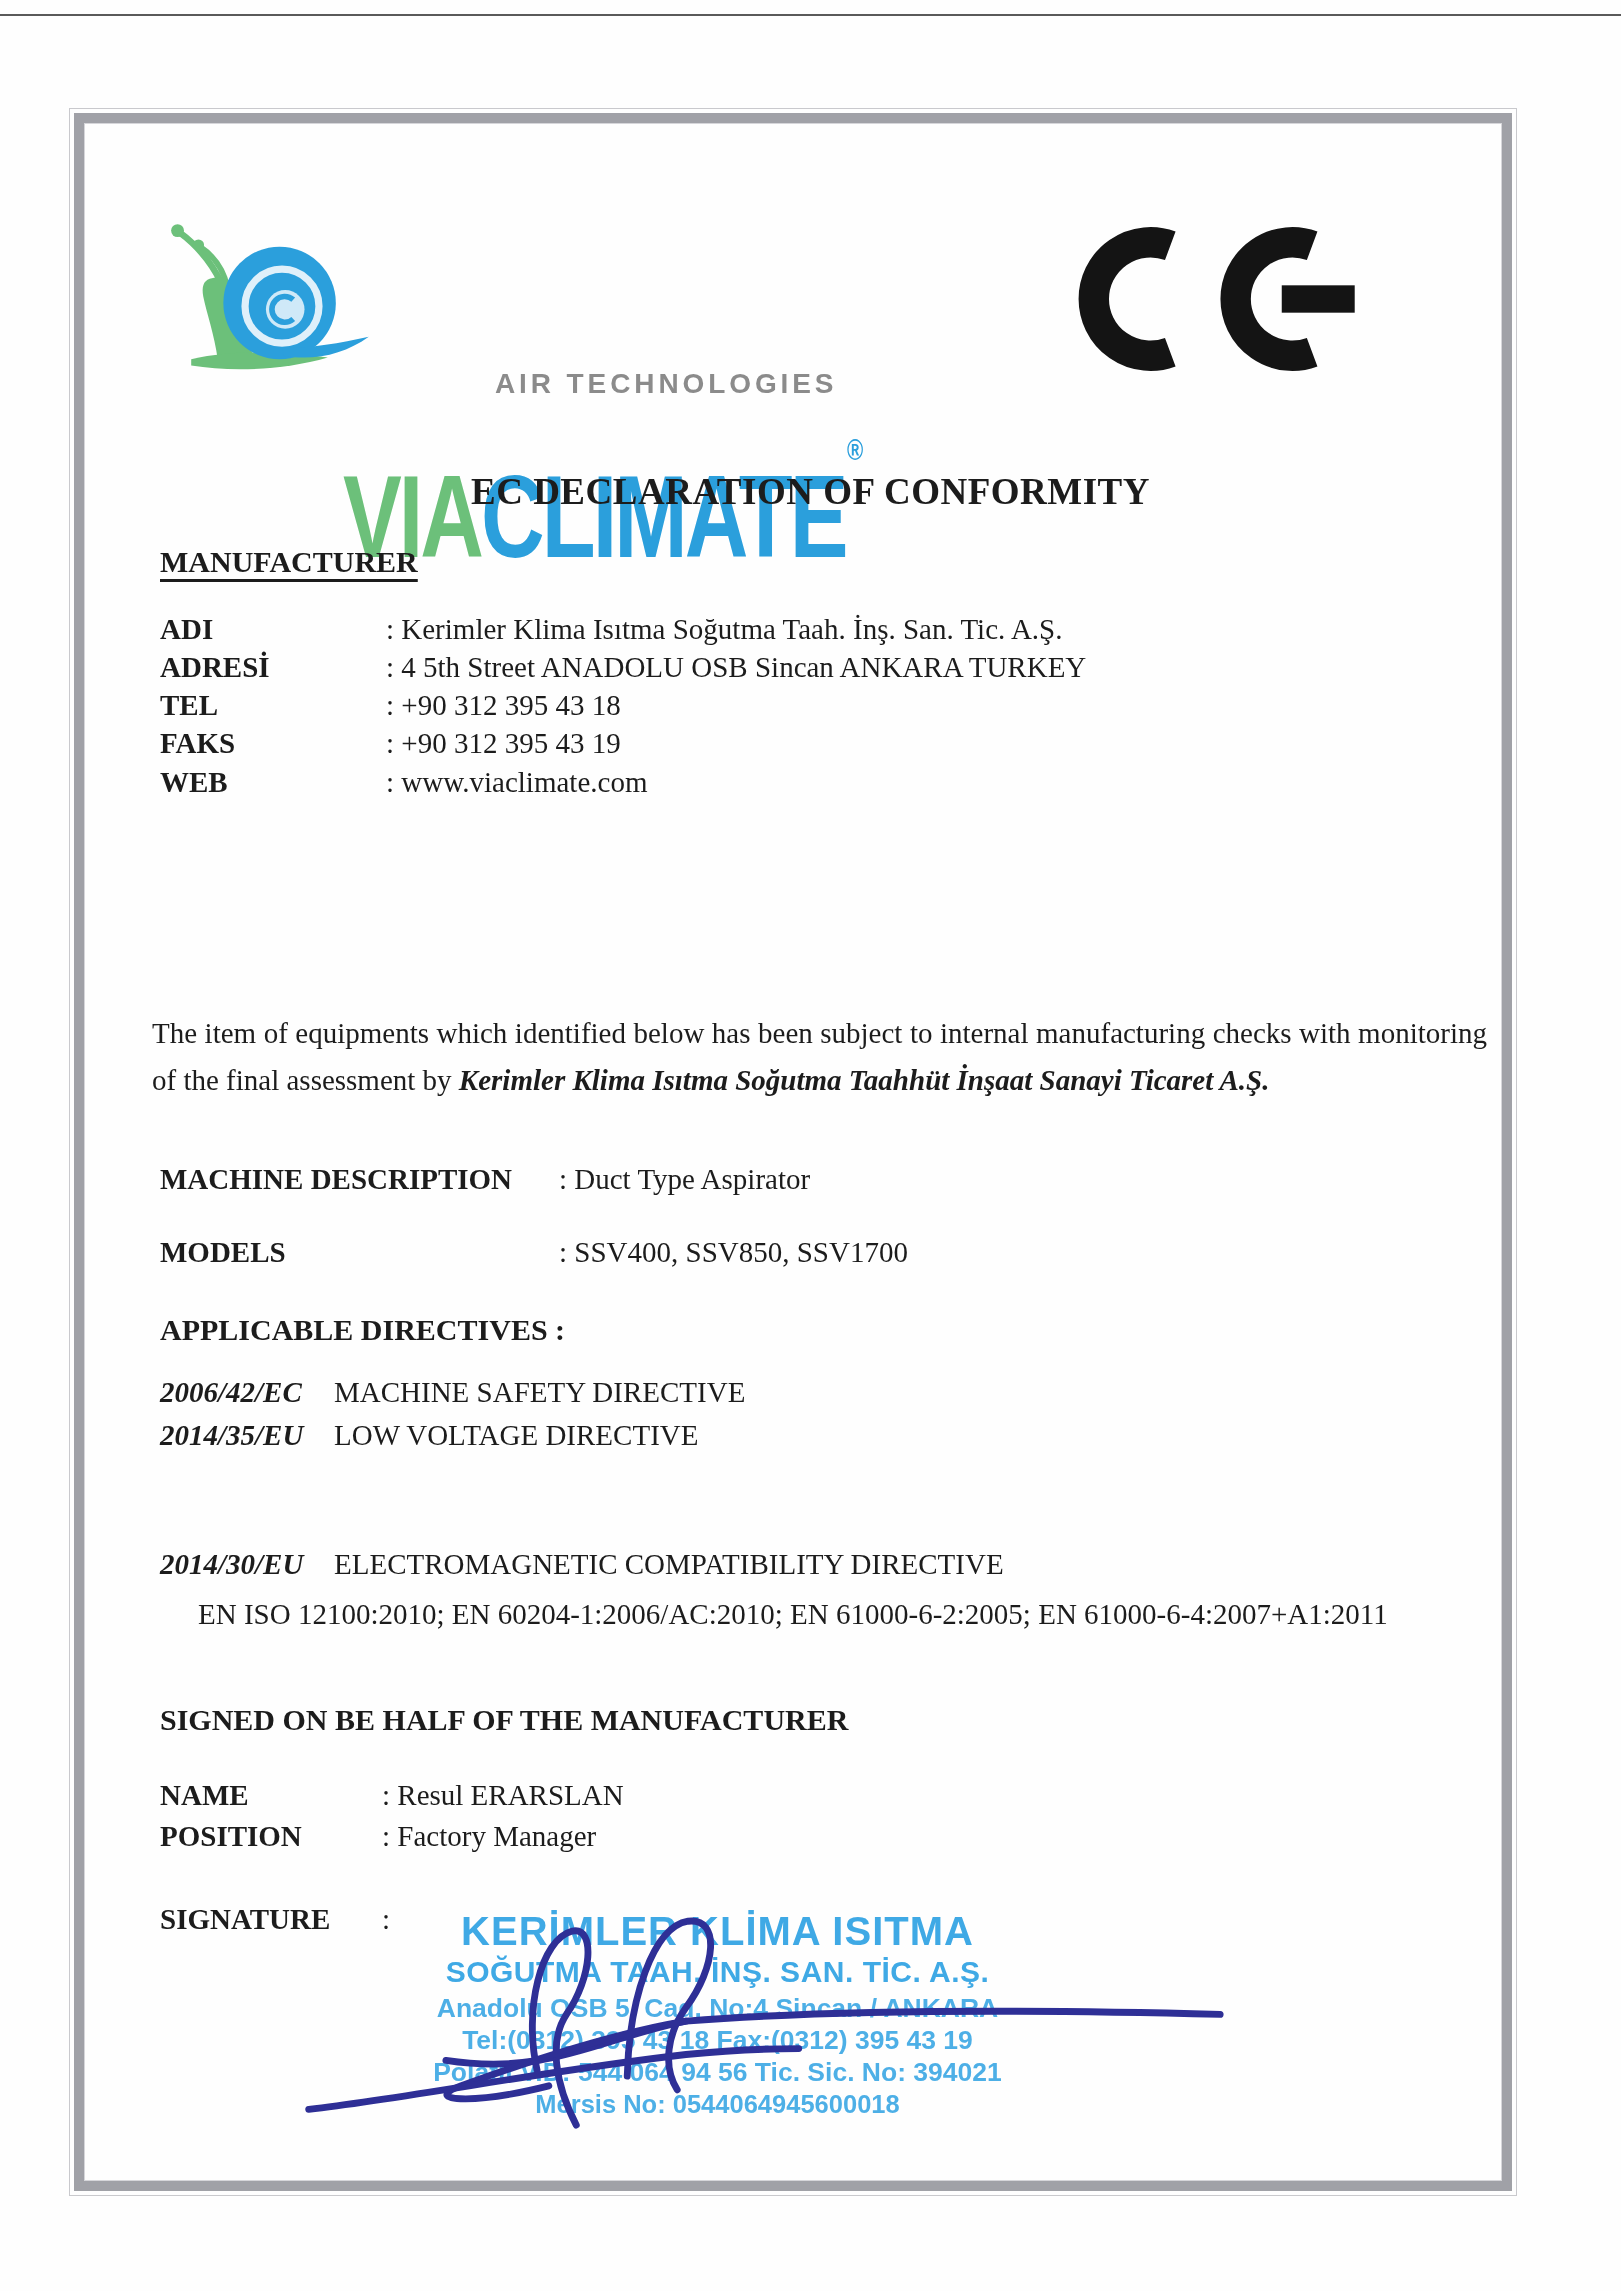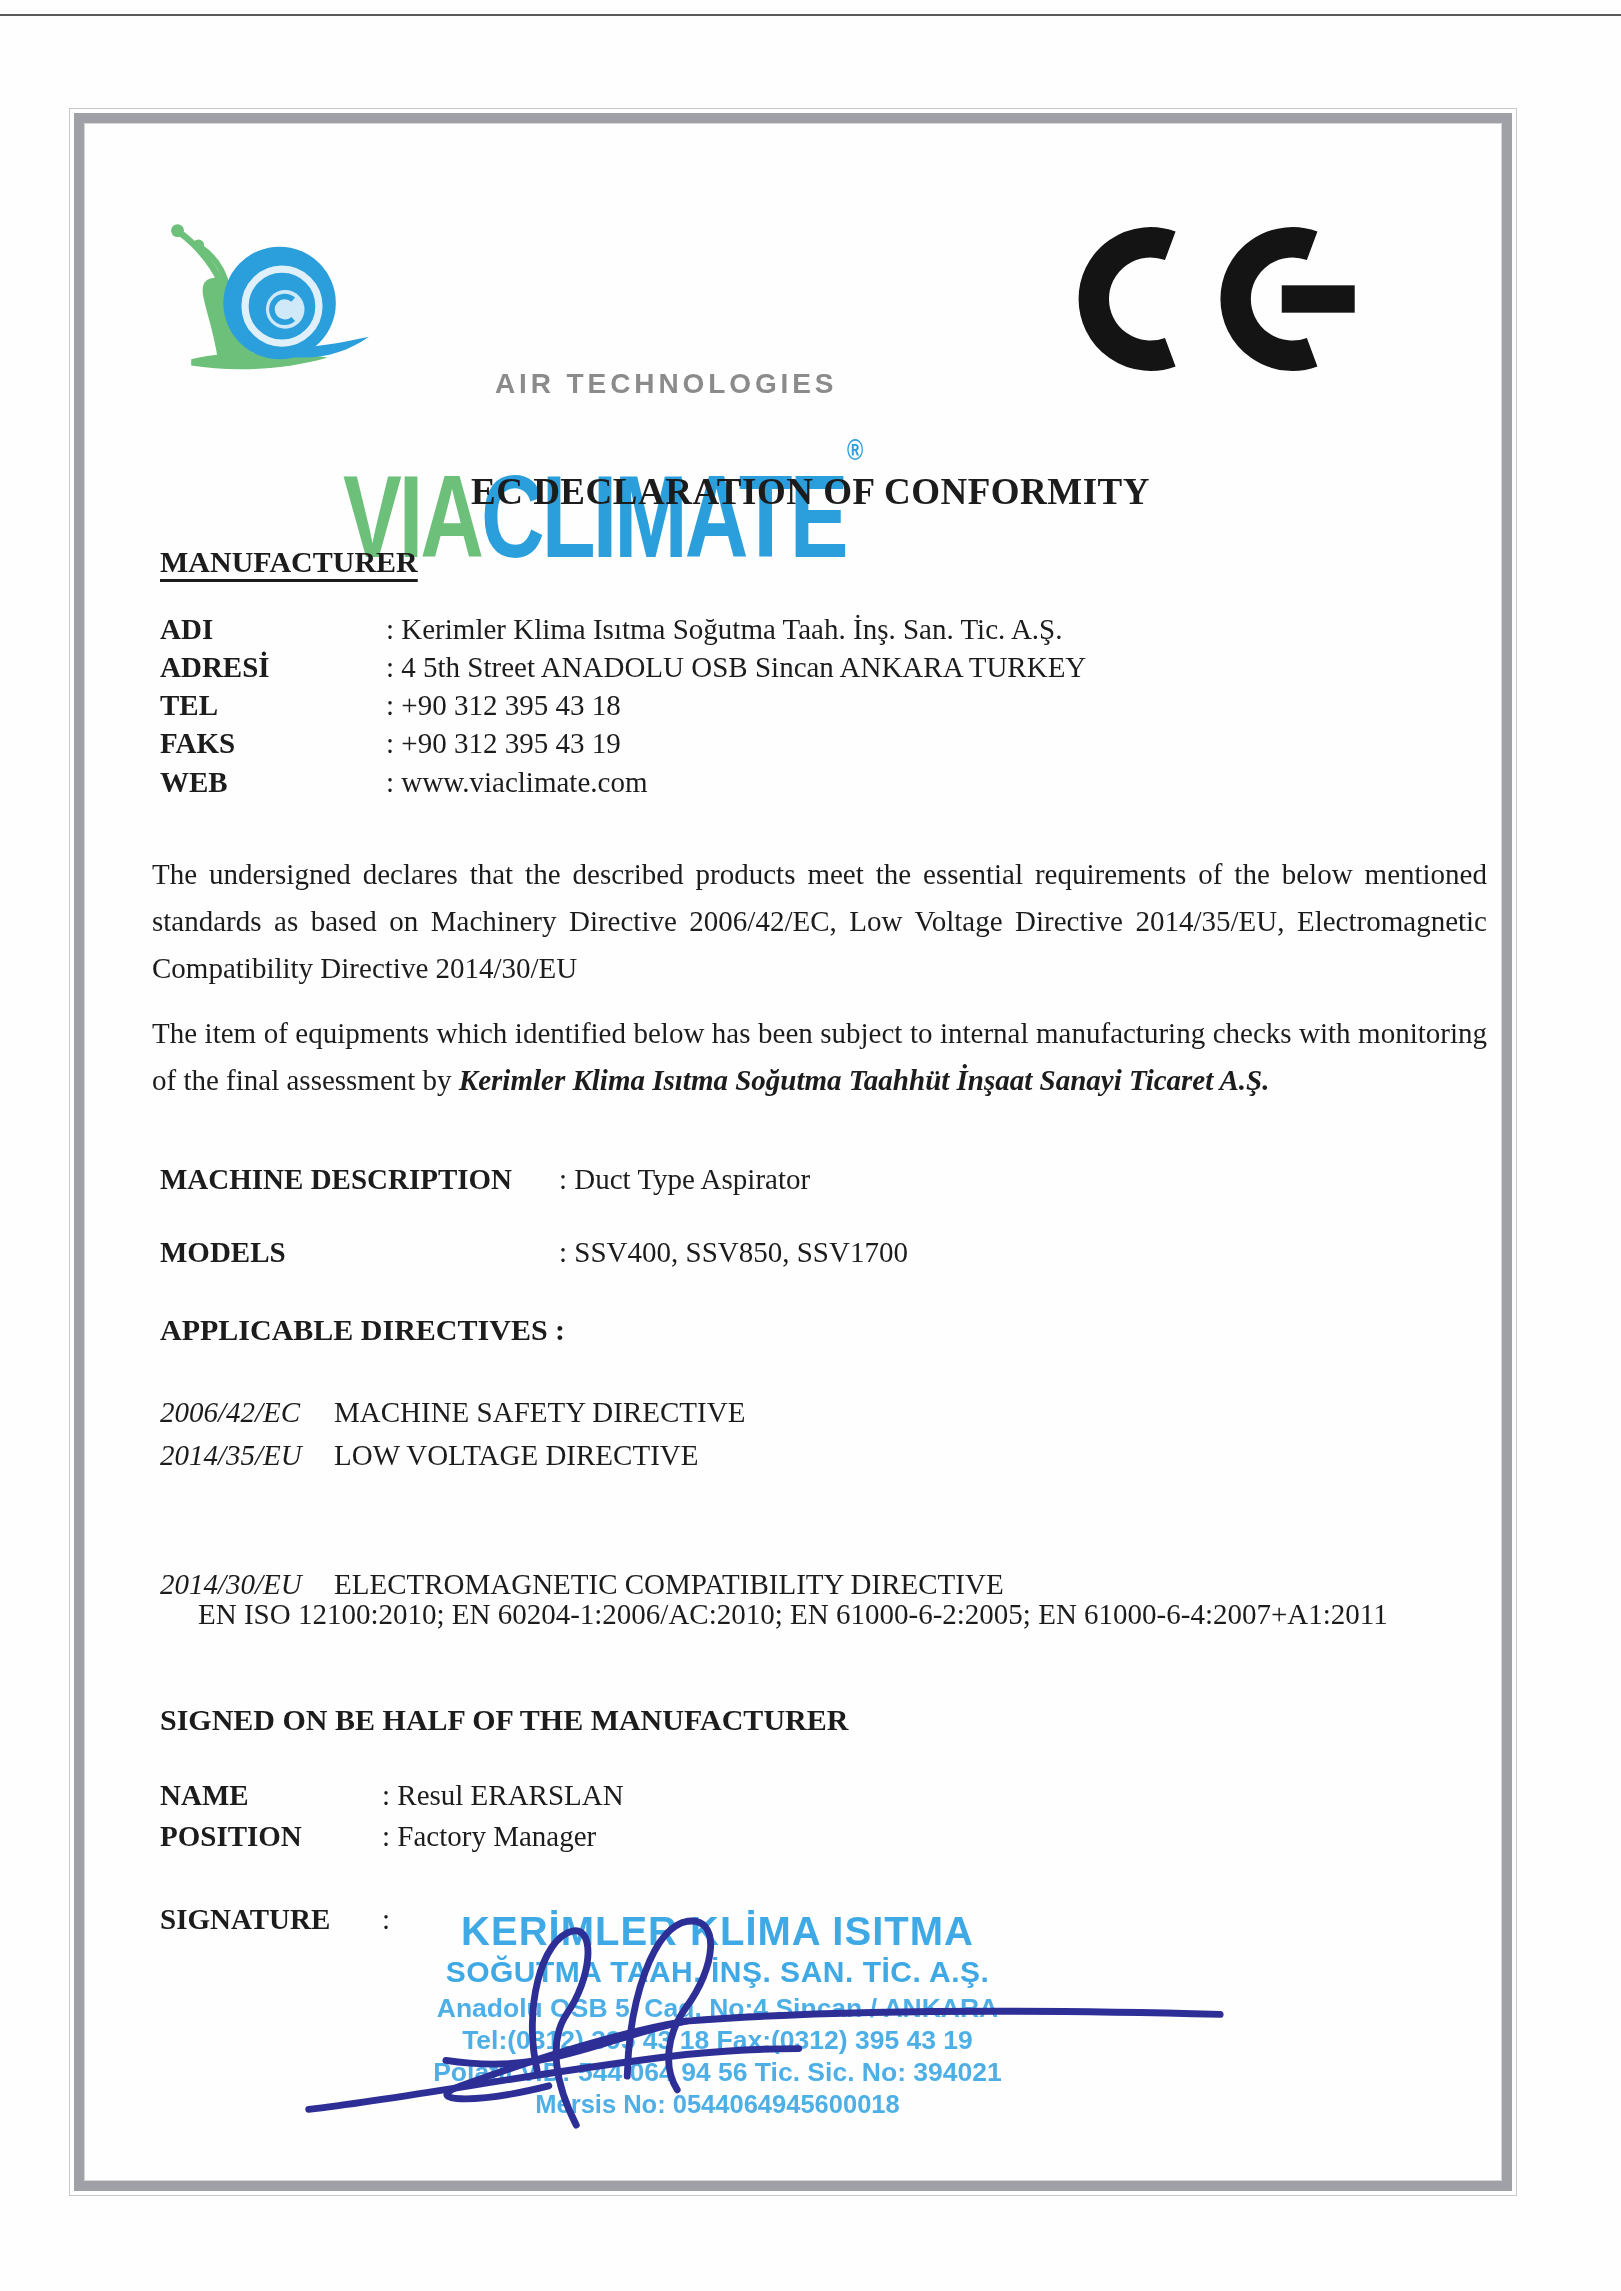--- a/index.html
+++ b/index.html
@@ -72,21 +72,21 @@
   .kv-man .lbl{width:226px;}
   .kv-sign .lbl{width:222px;}
   .kv-machine .lbl{width:399px;}
   .para{
     position:absolute;left:152px;width:1335px;
     font-size:29px;line-height:47px;text-align:justify;
   }
   .company-bi{font-weight:bold;font-style:italic;}
   .directives-heading{position:absolute;left:160px;}
   .dir-row{position:absolute;left:160px;font-size:29px;white-space:nowrap;}
-  .dir-code{display:inline-block;width:174px;font-weight:normal;font-style:italic;margin-top:20px;}
+  .dir-code{display:inline-block;width:174px;font-weight:bold;font-style:italic;}
   .dir-row:nth-of-type(3) .dir-code{font-style:normal;}
   .regs-text{position:absolute;left:152px;font-size:29px;white-space:nowrap;margin-left:46px;}
   
   .stamp{
     position:absolute;left:404px;top:1911px;width:627px;
     text-align:center;
     font-family:"Liberation Sans", sans-serif;
     color:#3fa9e5;
     line-height:1.0;
   }
@@ -154,21 +154,20 @@
   <div class="kv kv-man" style="top:686px">
     <span class="lbl">TEL</span><span class="val">: +90 312 395 43 18</span>
   </div>
   <div class="kv kv-man" style="top:724px">
     <span class="lbl">FAKS</span><span class="val">: +90 312 395 43 19</span>
   </div>
   <div class="kv kv-man" style="top:763px">
     <span class="lbl">WEB</span><span class="val">: www.viaclimate.com</span>
   </div>
 
-  <div class="para" style="top:851px">The undersigned declares that the described products meet the essential requirements of the below mentioned standards as based on Machinery Directive 2006/42/EC, Low Voltage Directive 2014/35/EU, Electromagnetic Compatibility Directive 2014/30/EU</div>
 
   <div class="para" style="top:1010px">
     <span>The item of equipments which identified below has been subject to internal manufacturing checks with monitoring of the final assessment by </span><span class="company-bi">Kerimler Klima Isıtma Soğutma Taahhüt İnşaat Sanayi Ticaret A.Ş.</span>
   </div>
 
   <div class="kv kv-machine" style="top:1160px">
     <span class="lbl">MACHINE DESCRIPTION</span><span class="val">: Duct Type Aspirator</span>
   </div>
   <div class="kv kv-machine" style="top:1233px">
     <span class="lbl">MODELS</span><span class="val">: SSV400, SSV850, SSV1700</span>

